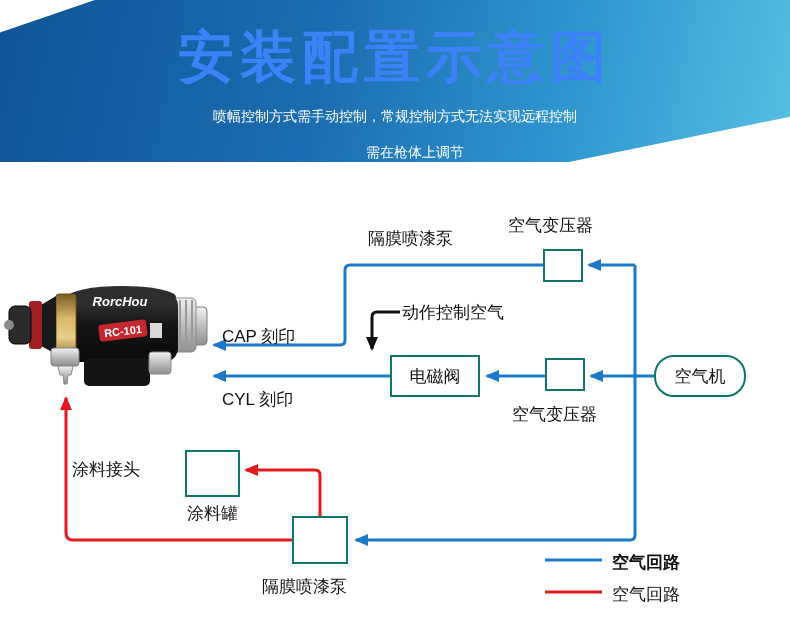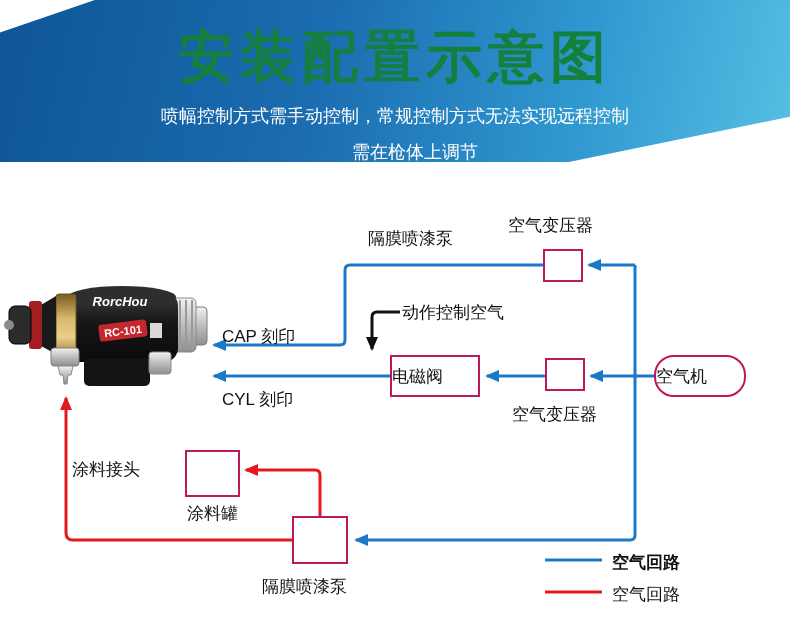--- a/index.html
+++ b/index.html
@@ -3,31 +3,31 @@
 <meta charset="utf-8">
 <style>
   html,body{margin:0;padding:0;background:#ffffff;}
   .page{position:relative;width:790px;height:635px;background:#fff;overflow:hidden;
         font-family:"Liberation Sans",sans-serif;color:#111;}
 
   
   .banner{position:absolute;left:0;top:0;width:790px;height:162px;
           background:linear-gradient(102deg,#0e5597 0%,#1b6cb0 40%,#2f97cf 72%,#55bfe3 100%);
           clip-path:polygon(0 20%,12% 0,100% 0,100% 72%,72% 100%,0 100%);}
-  .banner-title{position:absolute;top:20px;left:0;width:790px;text-align:center;color:#15803d;
+  .banner-title{position:absolute;top:20px;left:0;width:790px;text-align:center;color:#3b82f6;
           font-size:56px;font-weight:bold;letter-spacing:6px;
           font-family:"Liberation Serif","DejaVu Serif",serif;}
   .banner-sub{position:absolute;left:0;width:790px;text-align:center;color:#fff;
-          font-size:18px;line-height:24px;}
+          font-size:14px;line-height:24px;}
   .sub1{top:104px;} .sub2{top:140px;padding-left:20px;}
 
   
   .lines{position:absolute;left:0;top:0;width:790px;height:635px;}
-  .box{position:absolute;border:2px solid #be185d;background:#fff;box-sizing:border-box;
-       display:flex;align-items:center;justify-content:flex-start;font-size:17px;color:#111;}
+  .box{position:absolute;border:2px solid #0f766e;background:#fff;box-sizing:border-box;
+       display:flex;align-items:center;justify-content:center;font-size:17px;color:#111;}
   .lbl{position:absolute;font-size:17px;color:#111;white-space:nowrap;}
 </style>
 </head>
 <body>
 
 <div class="page">
 
   <div class="banner"></div>
   <div class="banner-title">安装配置示意图</div>
   <div class="banner-sub sub1">喷幅控制方式需手动控制，常规控制方式无法实现远程控制</div>

